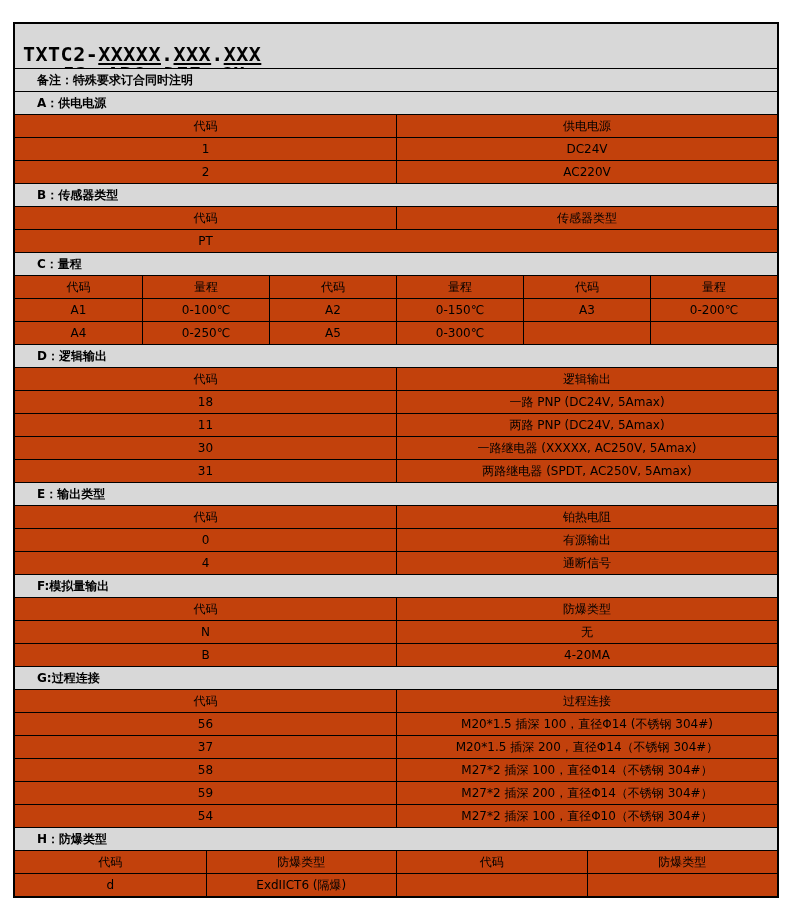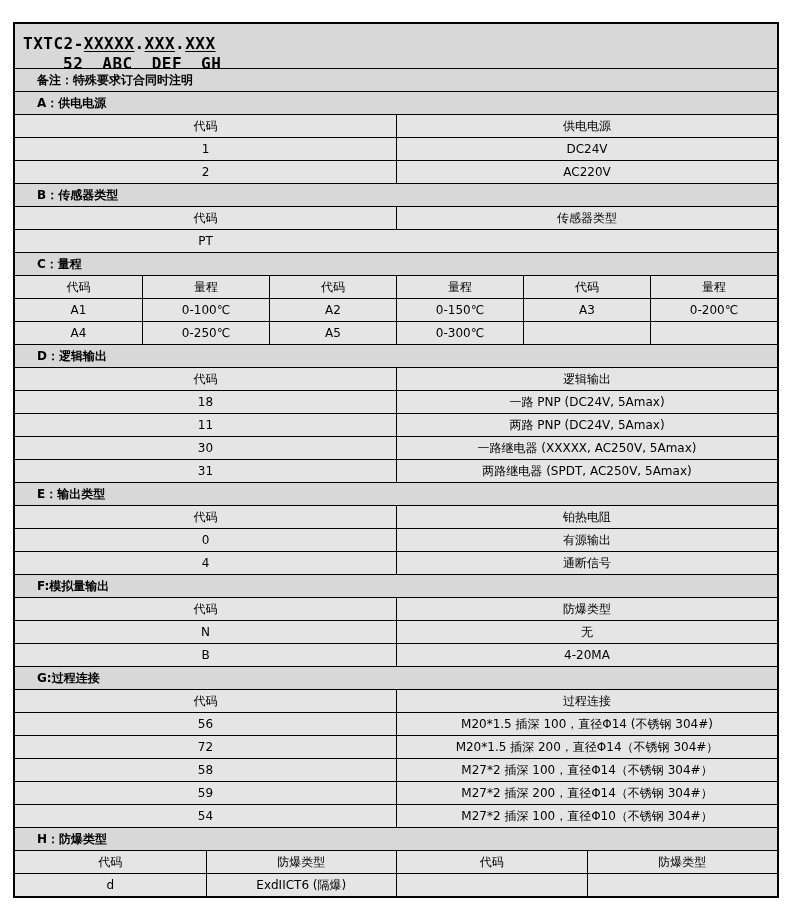--- a/index.html
+++ b/index.html
@@ -19,24 +19,24 @@
   .spec-table {
     position: absolute;
     left: 13px; top: 22px; width: 766px;
     border: 2px solid var(--border-color);
     background: #ffffff;
   }
   
   .title-block {
     height: 44px;
     background: var(--header-bg);
-    padding: 10px 0 0 8px;
+    padding: 20px 0 0 8px;
     font-family: "DejaVu Sans Mono", monospace;
     font-weight: bold;
-    font-size: 16px;
+    font-size: 20px;
     line-height: 20px;
     letter-spacing: 0.5px;
     overflow: hidden;
   }
   .title-line2 { padding-left: 40px; }
   .title-line2 .seg { margin-right: 19px; }
   .u { text-decoration: underline; text-underline-offset: 2px; }
   
   .note-row, .sec-header {
     height: 23px;
@@ -46,21 +46,21 @@
     font-size: 12px;
     line-height: 22px;
     padding-left: 22px;
     overflow: hidden;
   }
   
   .t-row {
     display: grid;
     height: 23px;
     border-top: 1px solid var(--border-color);
-    background: #e5e5e5;
+    background: #c2410c;
   }
   .t-row.cols-2 { grid-template-columns: 1fr 1fr; }
   .t-row.cols-4 { grid-template-columns: 1fr 1fr 1fr 1fr; }
   .t-row.cols-6 { grid-template-columns: repeat(6, 1fr); }
   .cell {
     font-size: 12px;
     line-height: 22px;
     text-align: center;
     border-left: 1px solid var(--border-color);
     overflow: hidden;
@@ -182,21 +182,21 @@
         <div class="sec-header">G:过程连接</div>
         <div class="t-row cols-2">
           <div class="cell">代码</div>
           <div class="cell">过程连接</div>
         </div>
         <div class="t-row cols-2">
           <div class="cell">56</div>
           <div class="cell">M20*1.5 插深 100，直径Φ14 (不锈钢 304#)</div>
         </div>
         <div class="t-row cols-2">
-          <div class="cell">72</div>
+          <div class="cell">37</div>
           <div class="cell">M20*1.5 插深 200，直径Φ14（不锈钢 304#）</div>
         </div>
         <div class="t-row cols-2">
           <div class="cell">58</div>
           <div class="cell">M27*2 插深 100，直径Φ14（不锈钢 304#）</div>
         </div>
         <div class="t-row cols-2">
           <div class="cell">59</div>
           <div class="cell">M27*2 插深 200，直径Φ14（不锈钢 304#）</div>
         </div>

